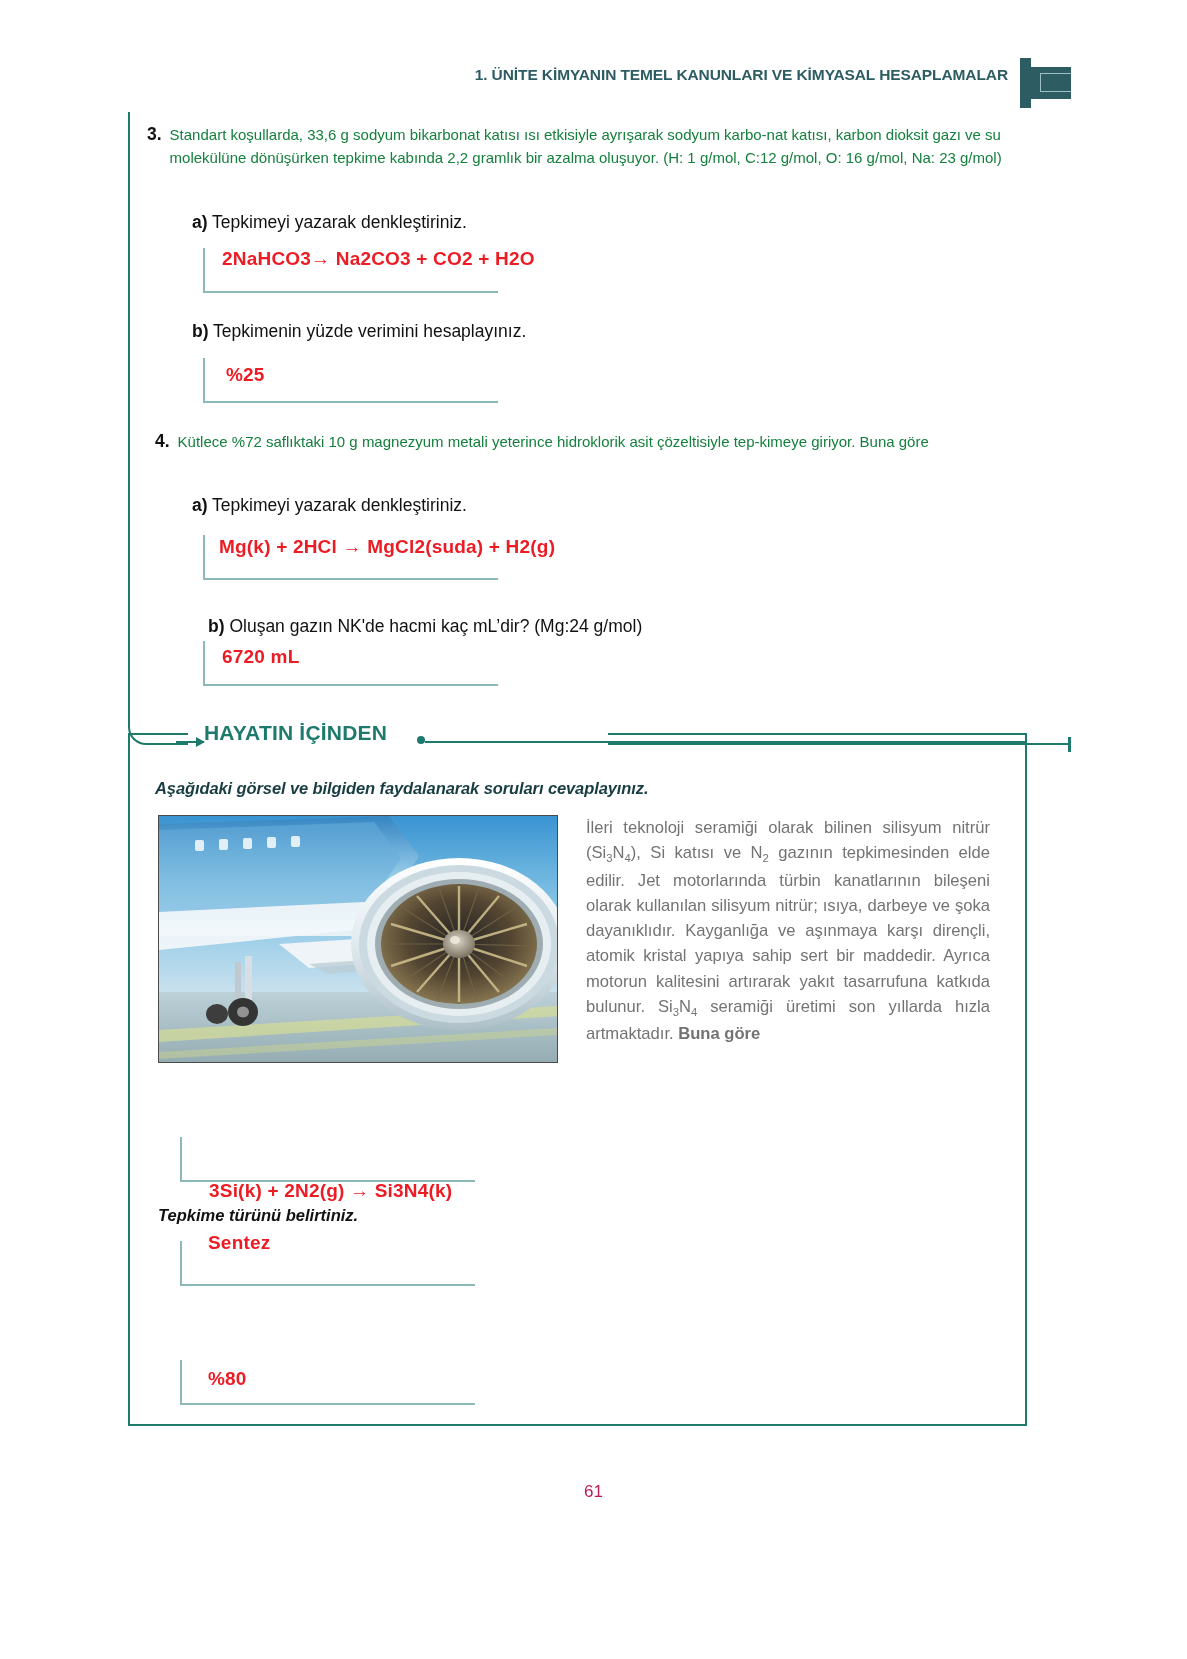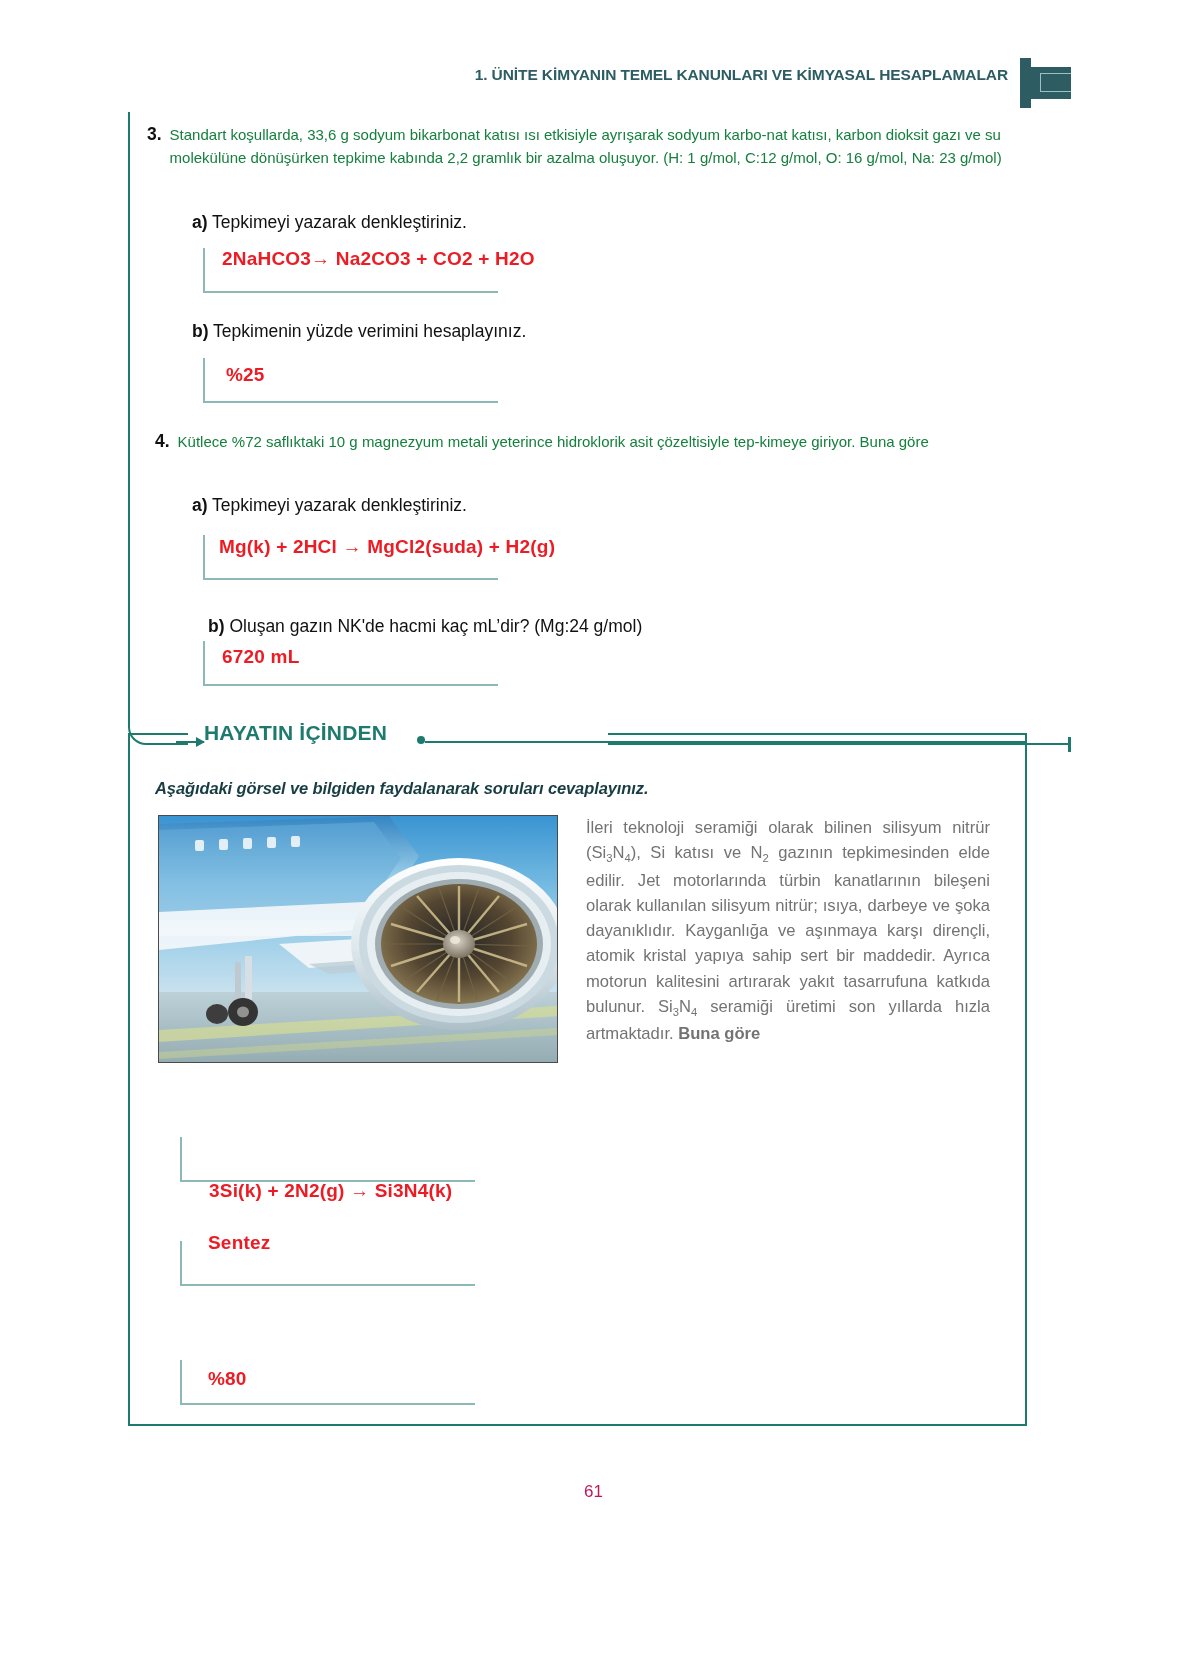--- a/index.html
+++ b/index.html
@@ -418,20 +418,21 @@
 
       <rect x="0" y="0" width="400" height="248" fill="#ffffff" opacity="0.05"></rect>
     </svg>
   </div>
 
   <div class="article">İleri teknoloji seramiği olarak bilinen silisyum nitrür (Si<sub>3</sub>N<sub>4</sub>), Si katısı ve N<sub>2</sub> gazının tepkimesinden elde edilir. Jet motorlarında türbin kanatlarının bileşeni olarak kullanılan silisyum nitrür; ısıya, darbeye ve şoka dayanıklıdır. Kayganlığa ve aşınmaya karşı dirençli, atomik kristal yapıya sahip  sert bir maddedir. Ayrıca motorun kalitesini artırarak yakıt tasarrufuna katkıda bulunur. Si<sub>3</sub>N<sub>4</sub> seramiği üretimi son yıllarda hızla artmaktadır. <b>Buna göre</b></div>
 
   <div class="answer" style="left:180px; top:1137px; width:295px; height:45px;"></div>
   <div class="answer-text" style="left:209px; top:1164px;margin-top:16px;">3Si(k) + 2N2(g) → Si3N4(k)</div>
 
+  <div class="lq" style="left:158px; top:1203px; width:800px;">Tepkime türünü belirtiniz.</div>
   <div class="answer" style="left:180px; top:1241px; width:295px; height:45px;"></div>
   <div class="answer-text" style="left:208px; top:1232px;">Sentez</div>
 
   <div class="answer" style="left:180px; top:1360px; width:295px; height:45px;"></div>
   <div class="answer-text" style="left:208px; top:1368px;">%80</div>
 
   <div class="pagenum">61</div>
 
 </div>
 

